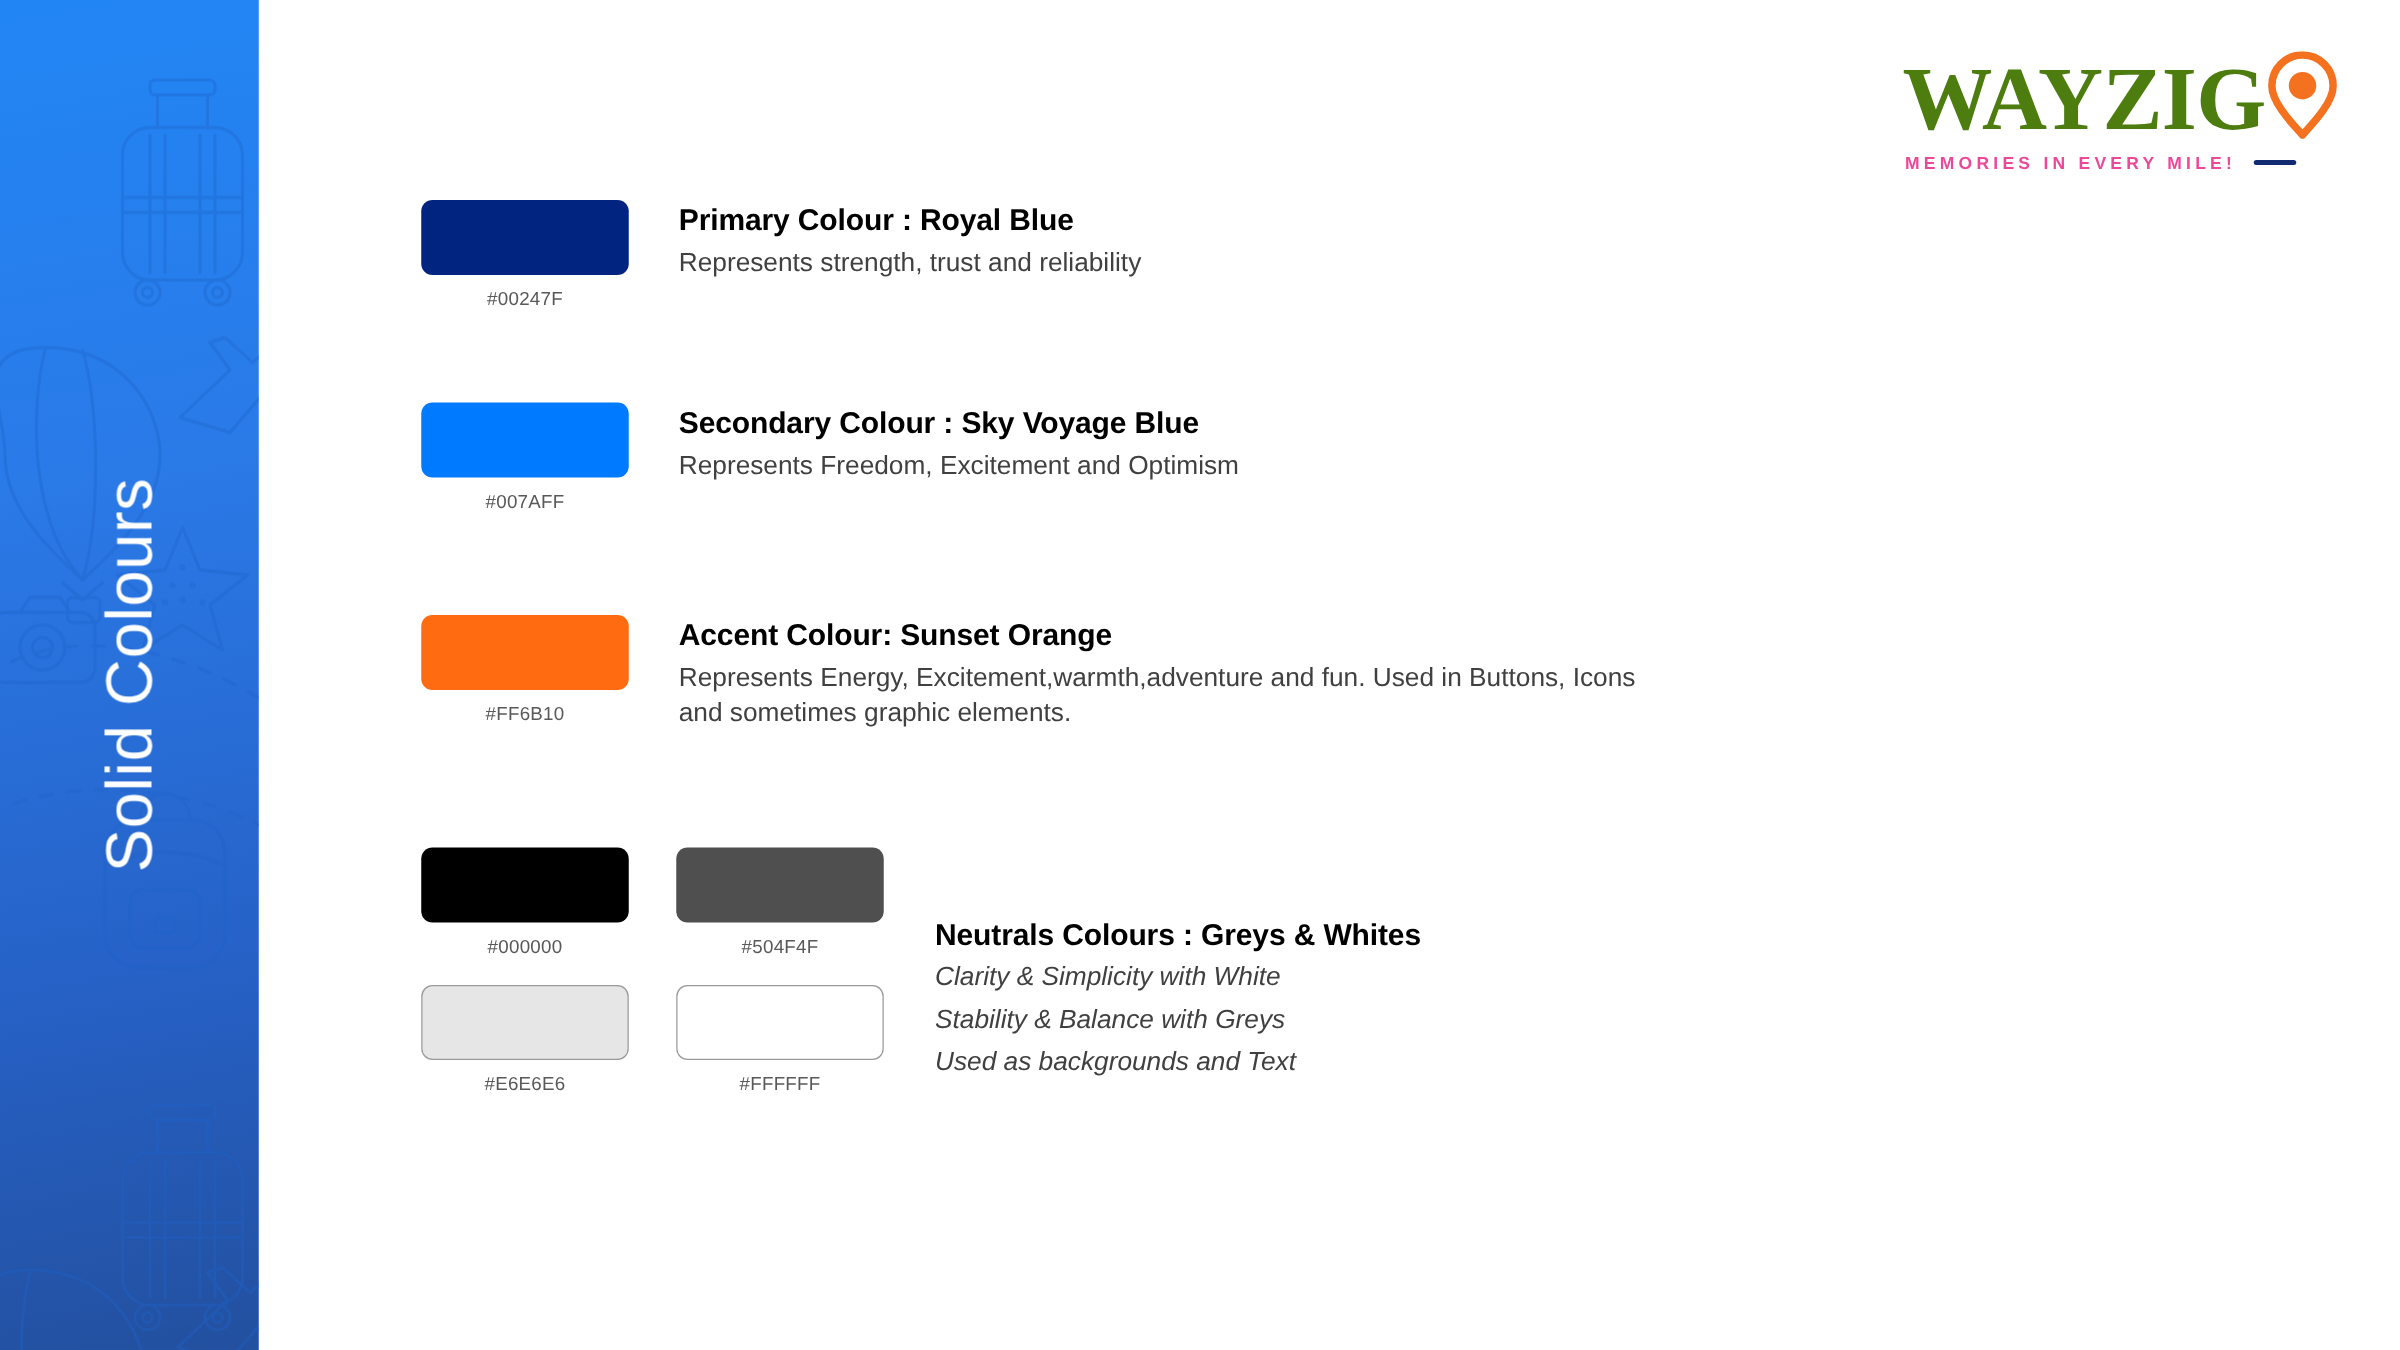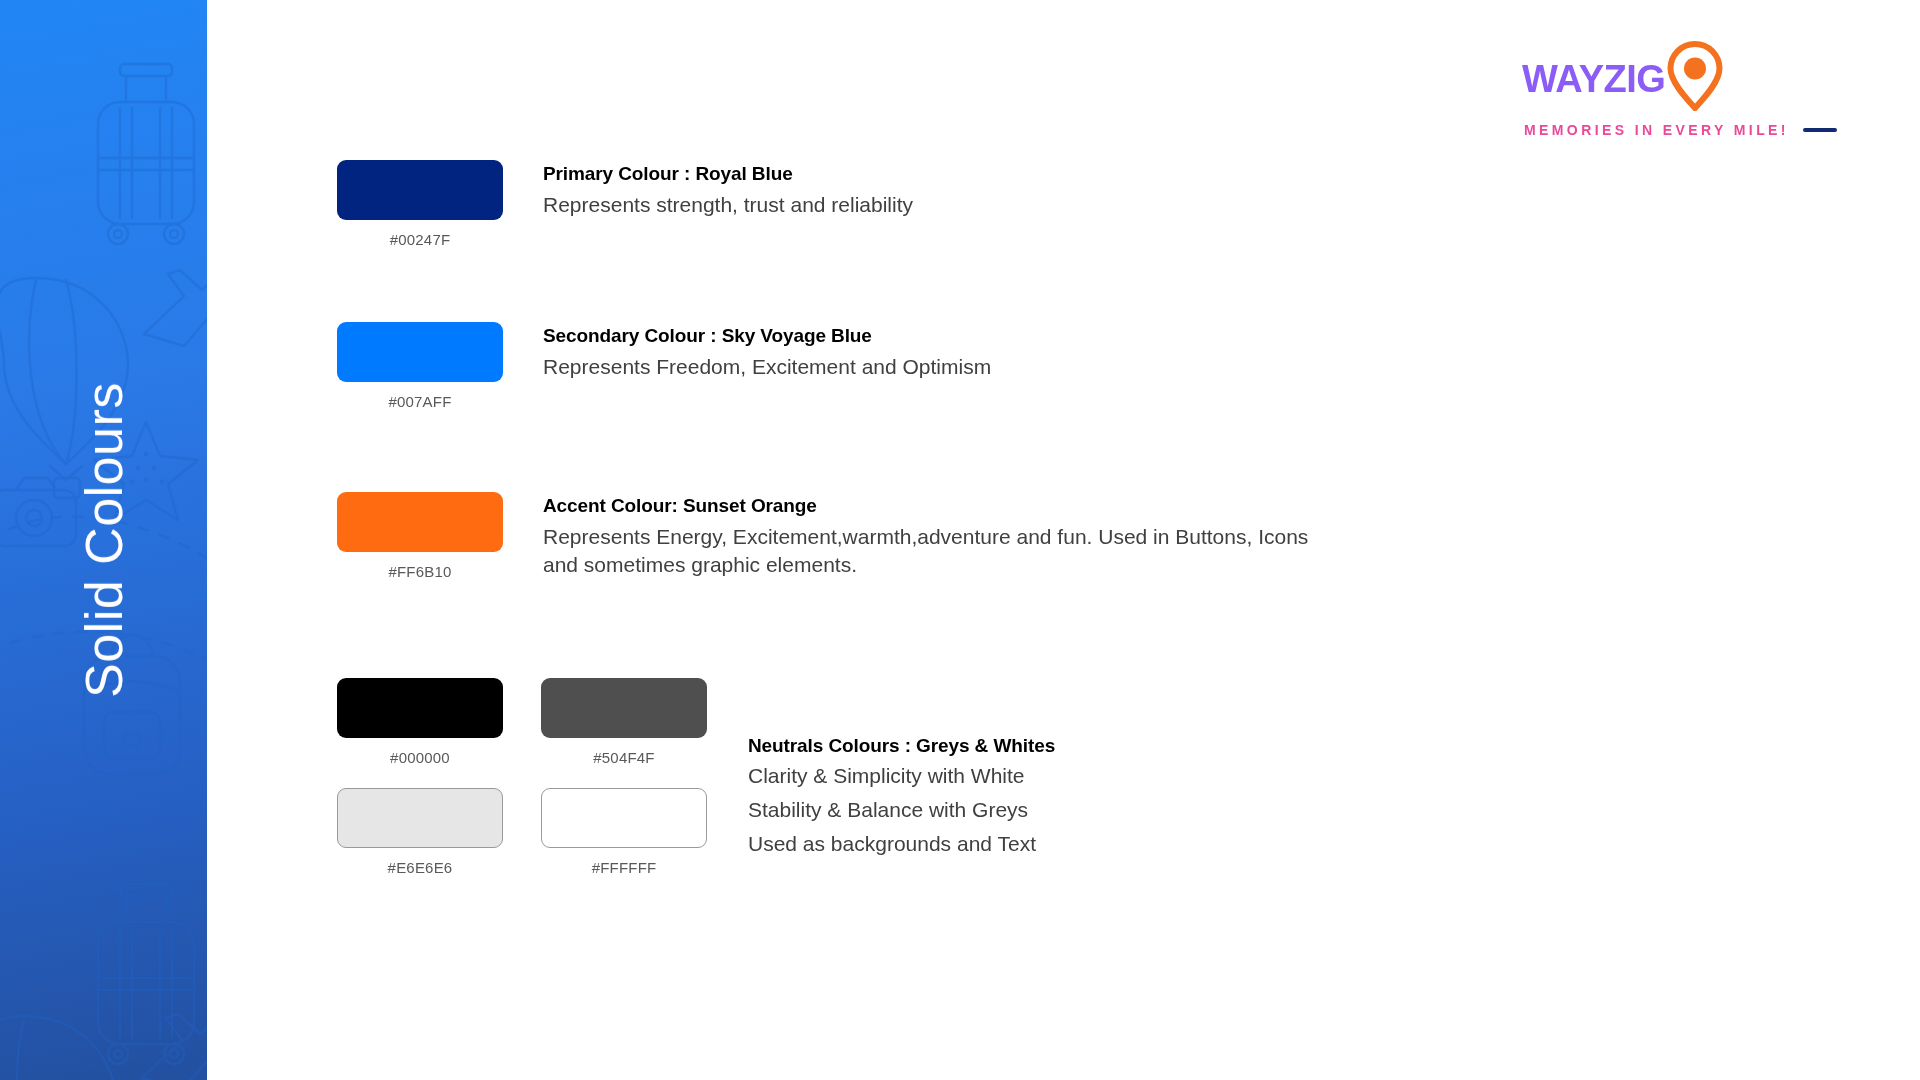--- a/index.html
+++ b/index.html
@@ -62,26 +62,26 @@
   #logo-wordmark {
     position: absolute;
     left: 0;
     top: 0;
     display: flex;
     align-items: center;
     height: 62px;
   }
 
   #logo-word-text {
-    font-size: 38px;
+    font-size: 72px;
     font-weight: bold;
-    color: #8b5cf6;
+    color: #4d7c0f;
     letter-spacing: -0.5px;
     line-height: 1;
-    font-family: Liberation Sans, sans-serif;
+    font-family: Liberation Serif, serif;
   }
 
   #logo-pin {
     position: relative;
     width: 56px;
     height: 70px;
     margin-left: 2px;
     top: -3px;
   }
 
@@ -146,21 +146,21 @@
     letter-spacing: 0.2px;
     white-space: nowrap;
   }
 
   .text-block {
     margin-left: 40px;
     padding-top: 2px;
   }
 
   .colour-title {
-    font-size: 19px;
+    font-size: 24px;
     font-weight: bold;
     color: #000000;
     line-height: 1.22;
     letter-spacing: -0.1px;
     font-family: "Liberation Sans", sans-serif;
     white-space: nowrap;
   }
 
   .colour-desc {
     margin-top: 6px;
@@ -195,20 +195,21 @@
   }
 
   #neutrals-text {
     margin-left: 41px;
     margin-top: 56px;
   }
 
   #neutrals-text .colour-desc {
     margin-top: 4px;
     line-height: 1.42;
+    font-style: italic;
   }
 </style>
 </head>
 <body>
 
 <div id="sidebar">
 
   <svg id="sidebar-art" viewBox="0 0 207 1080" preserveAspectRatio="xMidYMid slice">
     <g fill="none" stroke="#1f63c8" stroke-width="2.4" stroke-linecap="round" stroke-linejoin="round" opacity="0.75">
 

